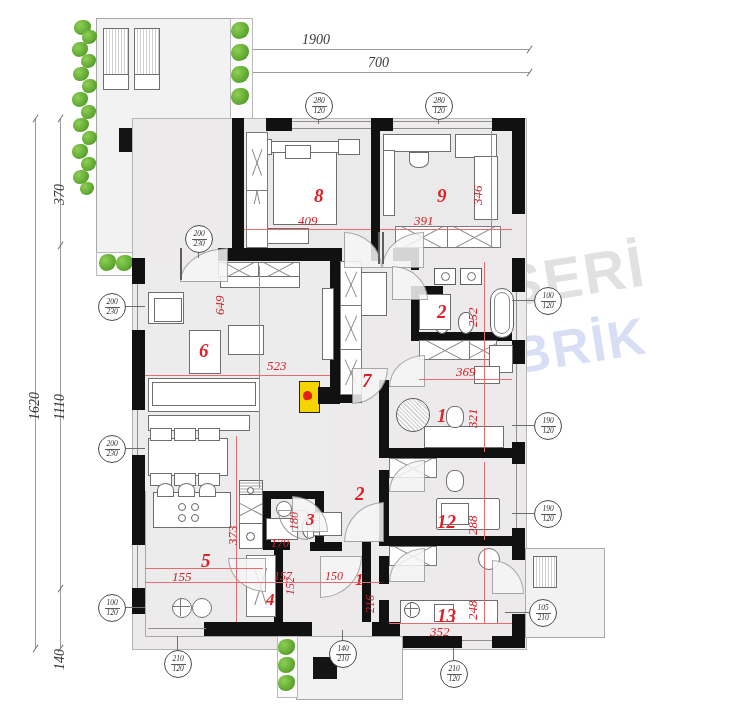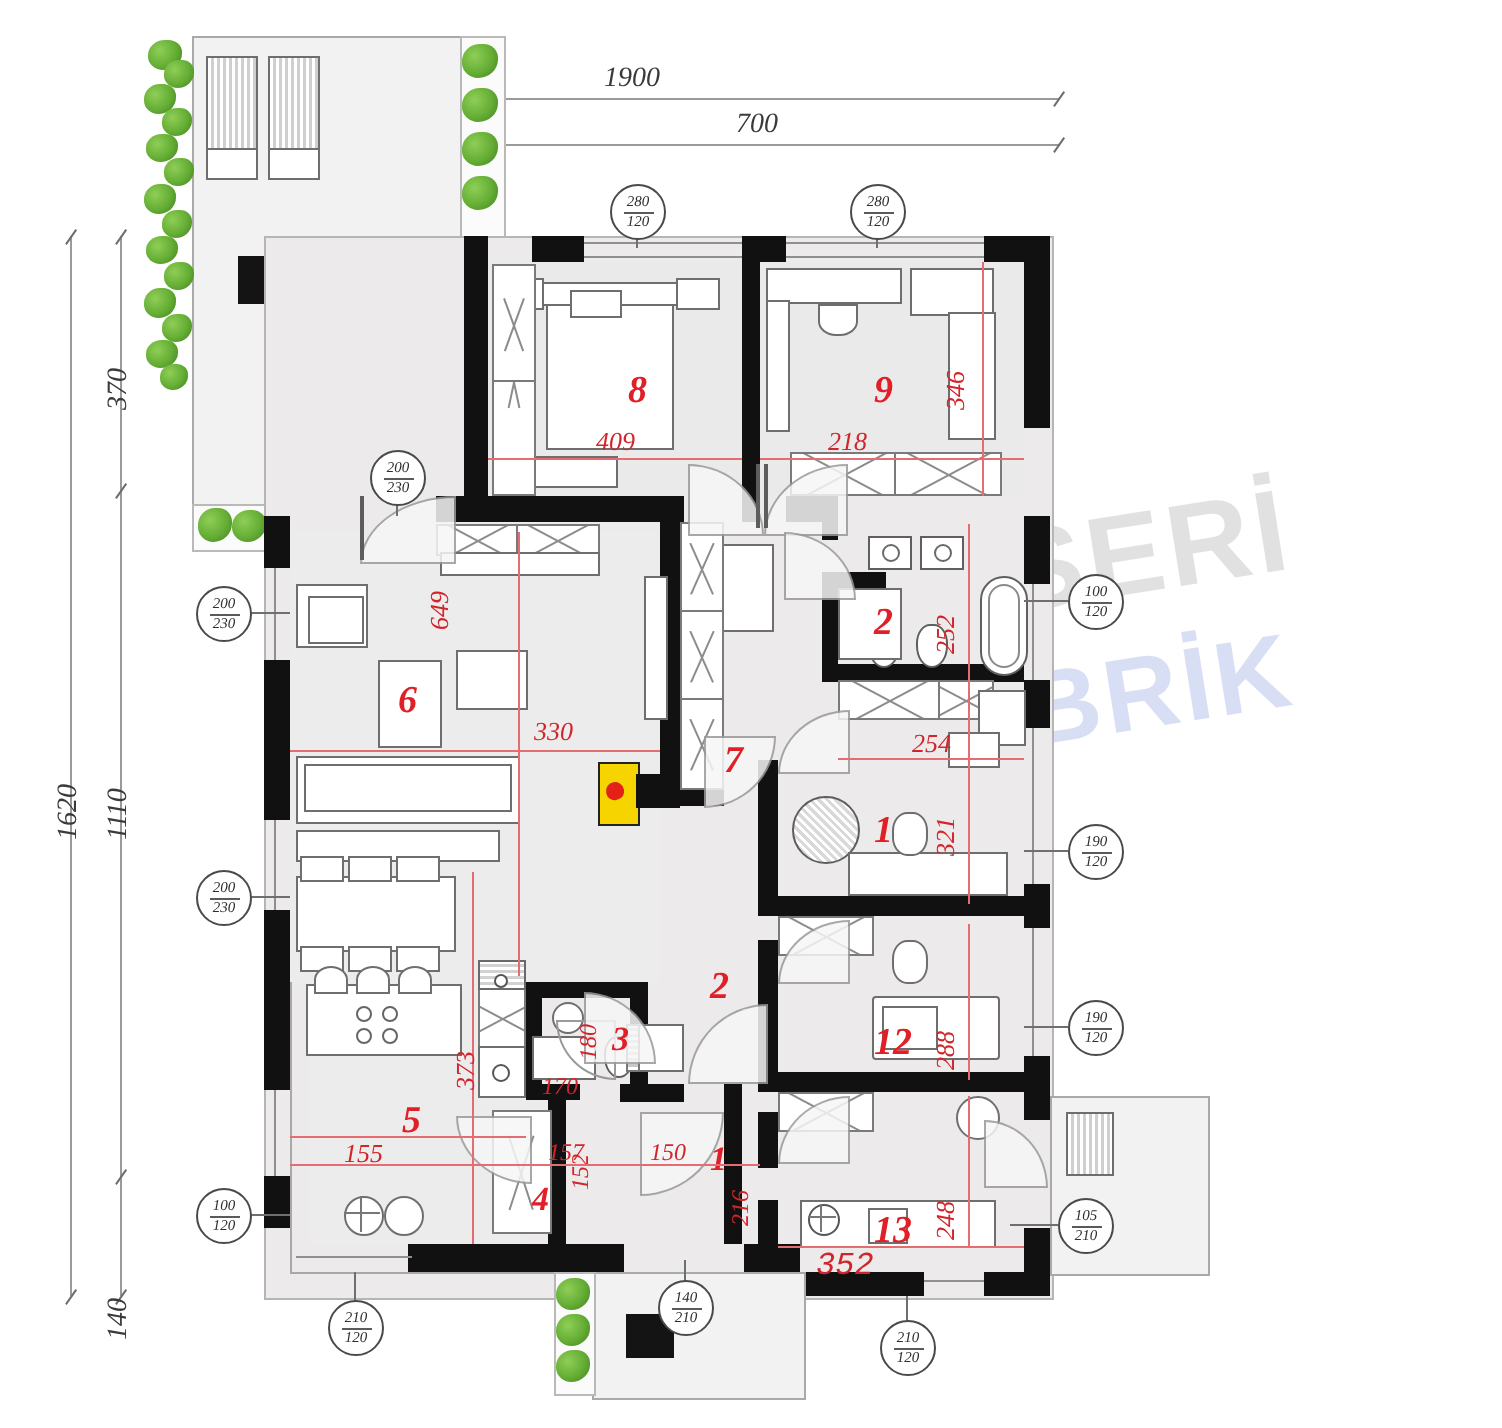--- a/index.html
+++ b/index.html
@@ -410,57 +410,57 @@
   <div class="rnum" style="left:201px;top:551px;font-size:19px;">5</div>
   <div class="rnum" style="left:355px;top:484px;font-size:19px;">2</div>
   <div class="rnum" style="left:306px;top:511px;font-size:17px;">3</div>
   <div class="rnum" style="left:266px;top:591px;font-size:17px;">4</div>
   <div class="rnum" style="left:355px;top:571px;font-size:17px;">1</div>
 
   <div class="rline" style="left:244px;top:229px;width:127px;"></div>
   <div class="rdim" style="left:298px;top:214px;font-size:13px;">409</div>
 
   <div class="rline" style="left:380px;top:229px;width:132px;"></div>
-  <div class="rdim" style="left:414px;top:214px;font-size:13px;">218</div>
+  <div class="rdim" style="left:414px;top:214px;font-size:13px;">391</div>
   <div class="rline v" style="left:491px;top:131px;width:0.7px;height:117px;"></div>
   <div class="rdim v" style="left:471px;top:205px;font-size:13px;">346</div>
 
   <div class="rline v" style="left:259px;top:266px;width:0.7px;height:222px;"></div>
   <div class="rdim v" style="left:213px;top:315px;font-size:13px;">649</div>
   <div class="rline" style="left:145px;top:375px;width:185px;"></div>
-  <div class="rdim" style="left:267px;top:359px;font-size:13px;">330</div>
+  <div class="rdim" style="left:267px;top:359px;font-size:13px;">523</div>
 
   <div class="rline" style="left:145px;top:568px;width:118px;"></div>
   <div class="rdim" style="left:172px;top:570px;font-size:13px;">155</div>
   <div class="rline v" style="left:236px;top:436px;width:0.7px;height:186px;"></div>
   <div class="rdim v" style="left:226px;top:545px;font-size:13px;">373</div>
 
   <div class="rdim" style="left:271px;top:537px;font-size:12px;">170</div>
   <div class="rdim v" style="left:288px;top:530px;font-size:12px;">180</div>
 
   <div class="rdim" style="left:274px;top:570px;font-size:12px;">157</div>
   <div class="rdim v" style="left:284px;top:595px;font-size:12px;">152</div>
 
   <div class="rdim" style="left:325px;top:570px;font-size:12px;">150</div>
   <div class="rdim v" style="left:364px;top:613px;font-size:12px;">216</div>
   <div class="rline" style="left:145px;top:582px;width:235px;"></div>
 
   <div class="rline" style="left:419px;top:379px;width:93px;"></div>
-  <div class="rdim" style="left:456px;top:365px;font-size:13px;">254</div>
+  <div class="rdim" style="left:456px;top:365px;font-size:13px;">369</div>
   <div class="rline v" style="left:484px;top:262px;width:0.7px;height:118px;"></div>
   <div class="rdim v" style="left:466px;top:327px;font-size:13px;">252</div>
 
   <div class="rline v" style="left:484px;top:380px;width:0.7px;height:72px;"></div>
   <div class="rdim v" style="left:466px;top:428px;font-size:13px;">321</div>
 
   <div class="rline v" style="left:484px;top:462px;width:0.7px;height:78px;"></div>
   <div class="rdim v" style="left:466px;top:535px;font-size:13px;">288</div>
 
   <div class="rline" style="left:389px;top:623px;width:123px;"></div>
-  <div class="rdim" style="left:408px;top:625px;font-size:16px;font-family:Liberation Mono, monospace;">352</div>
+  <div class="rdim" style="left:430px;top:625px;font-size:13px;">352</div>
   <div class="rline v" style="left:484px;top:548px;width:0.7px;height:76px;"></div>
   <div class="rdim v" style="left:466px;top:620px;font-size:13px;">248</div>
 
   <div class="leader" style="left:318px;top:118px;width:0.9px;height:6px;"></div>
   <div class="tag" style="left:305px;top:92px;">
     <i>280</i>
     <span class="bar"></span>
     <i>120</i>
   </div>
   <div class="leader" style="left:438px;top:118px;width:0.9px;height:6px;"></div>

